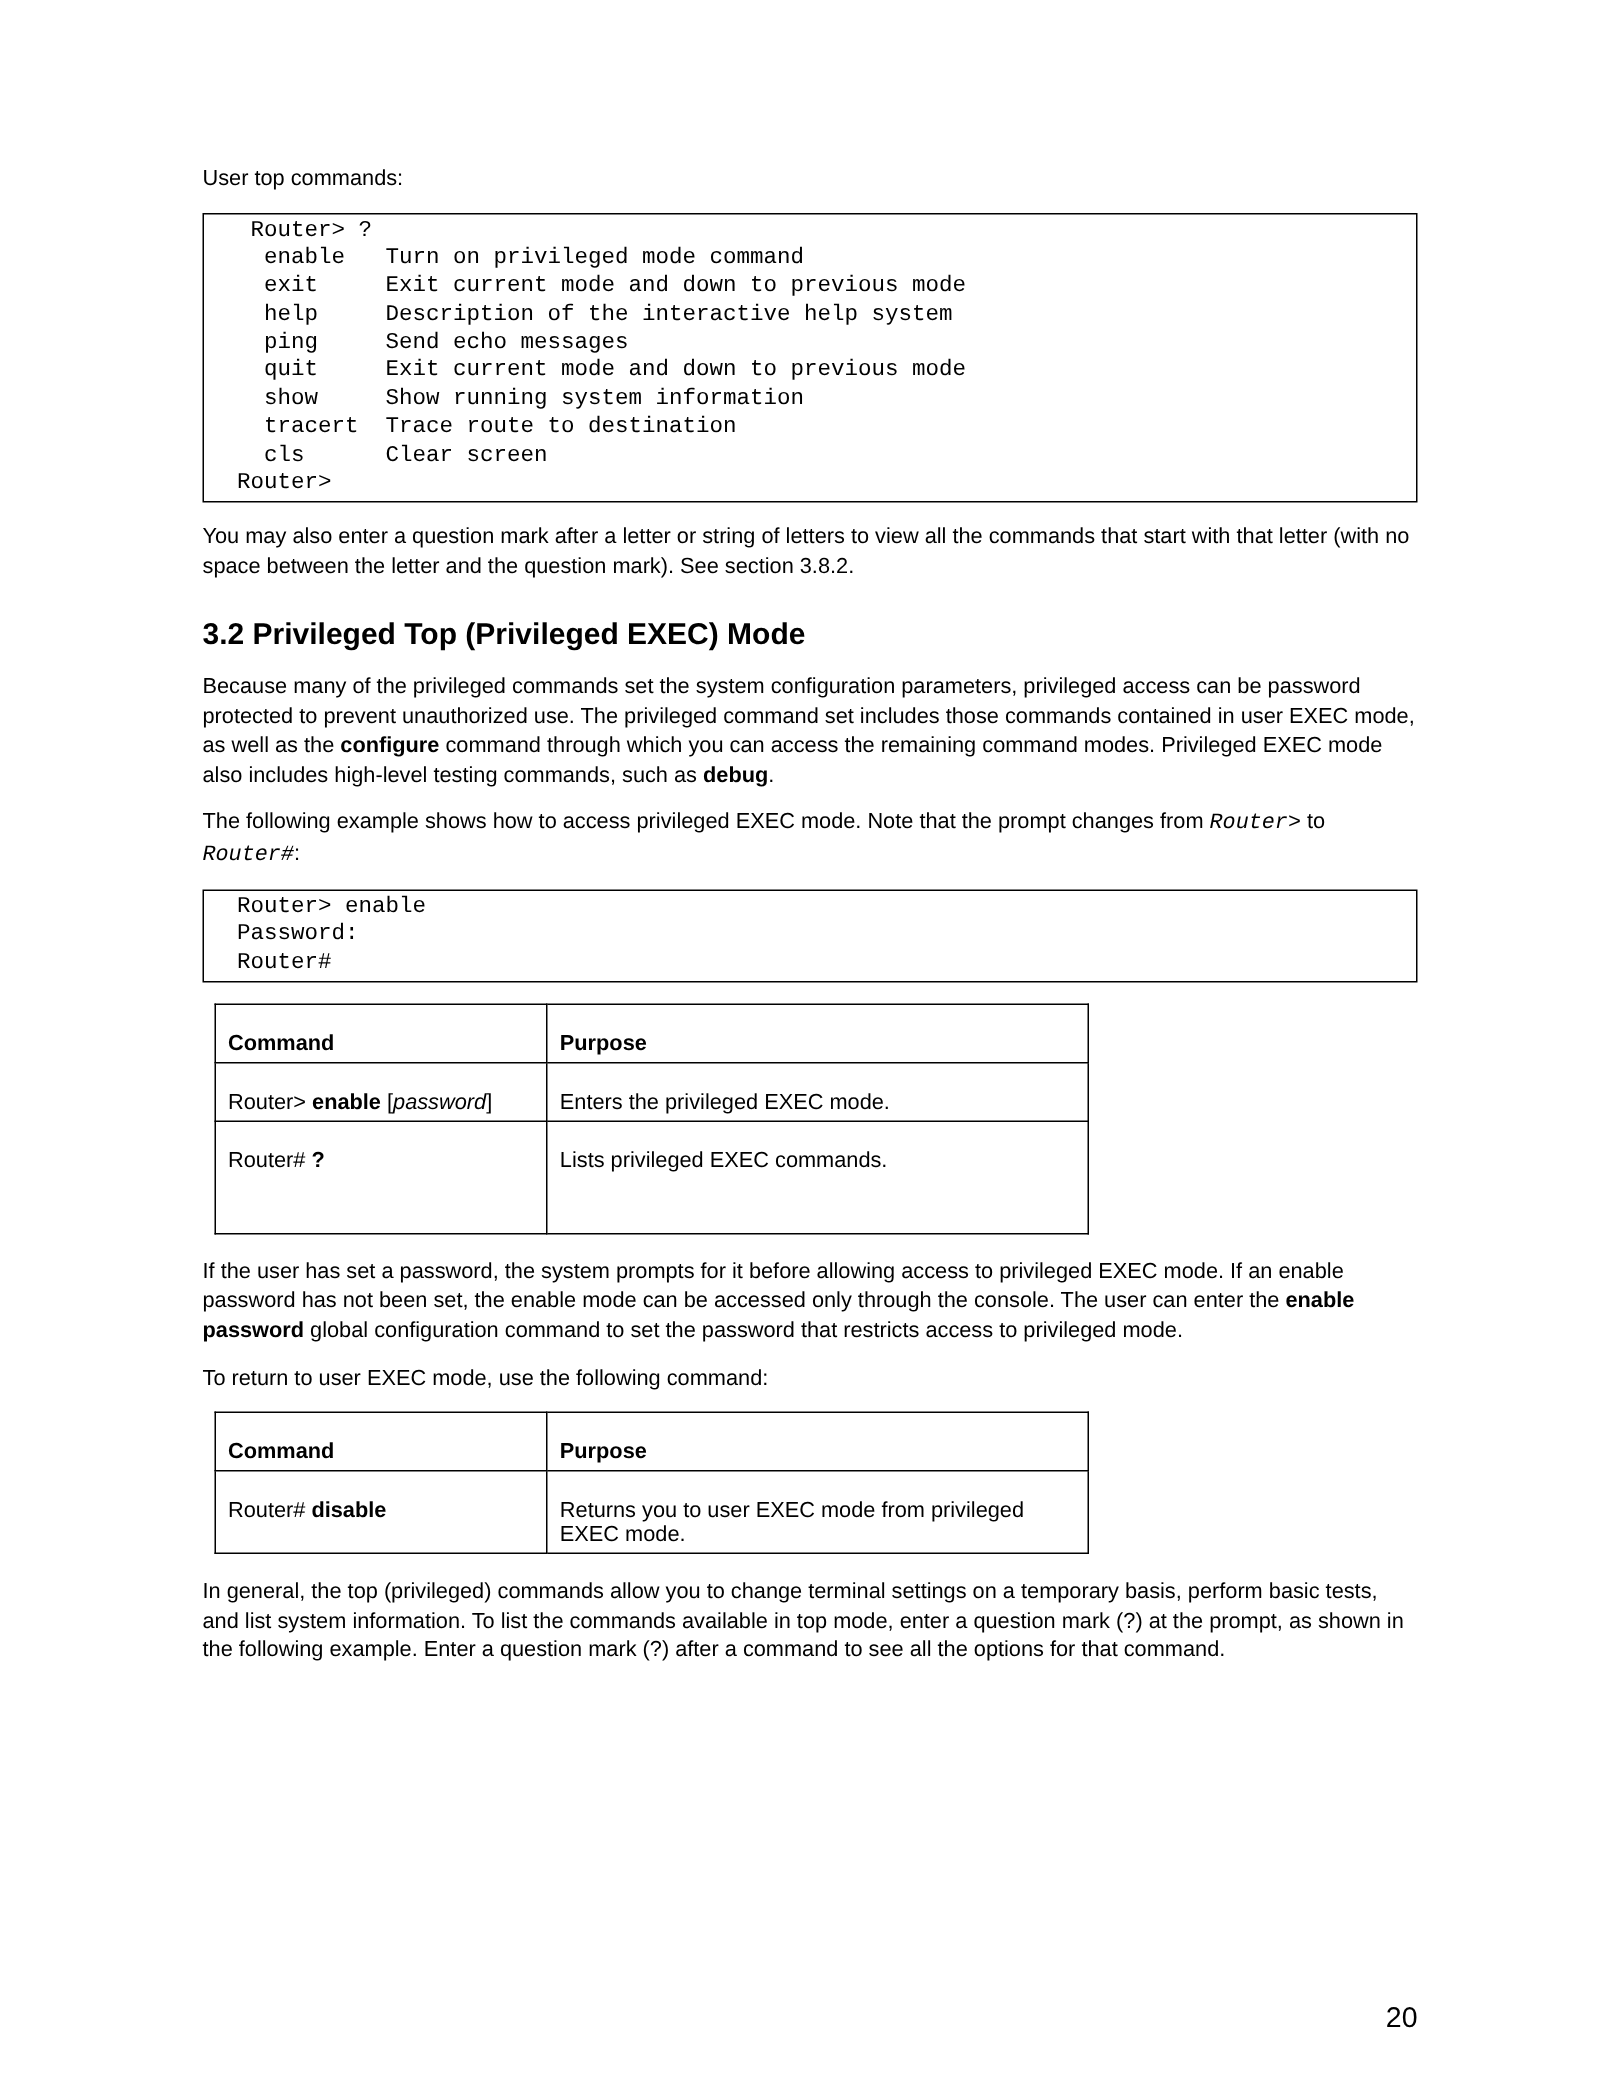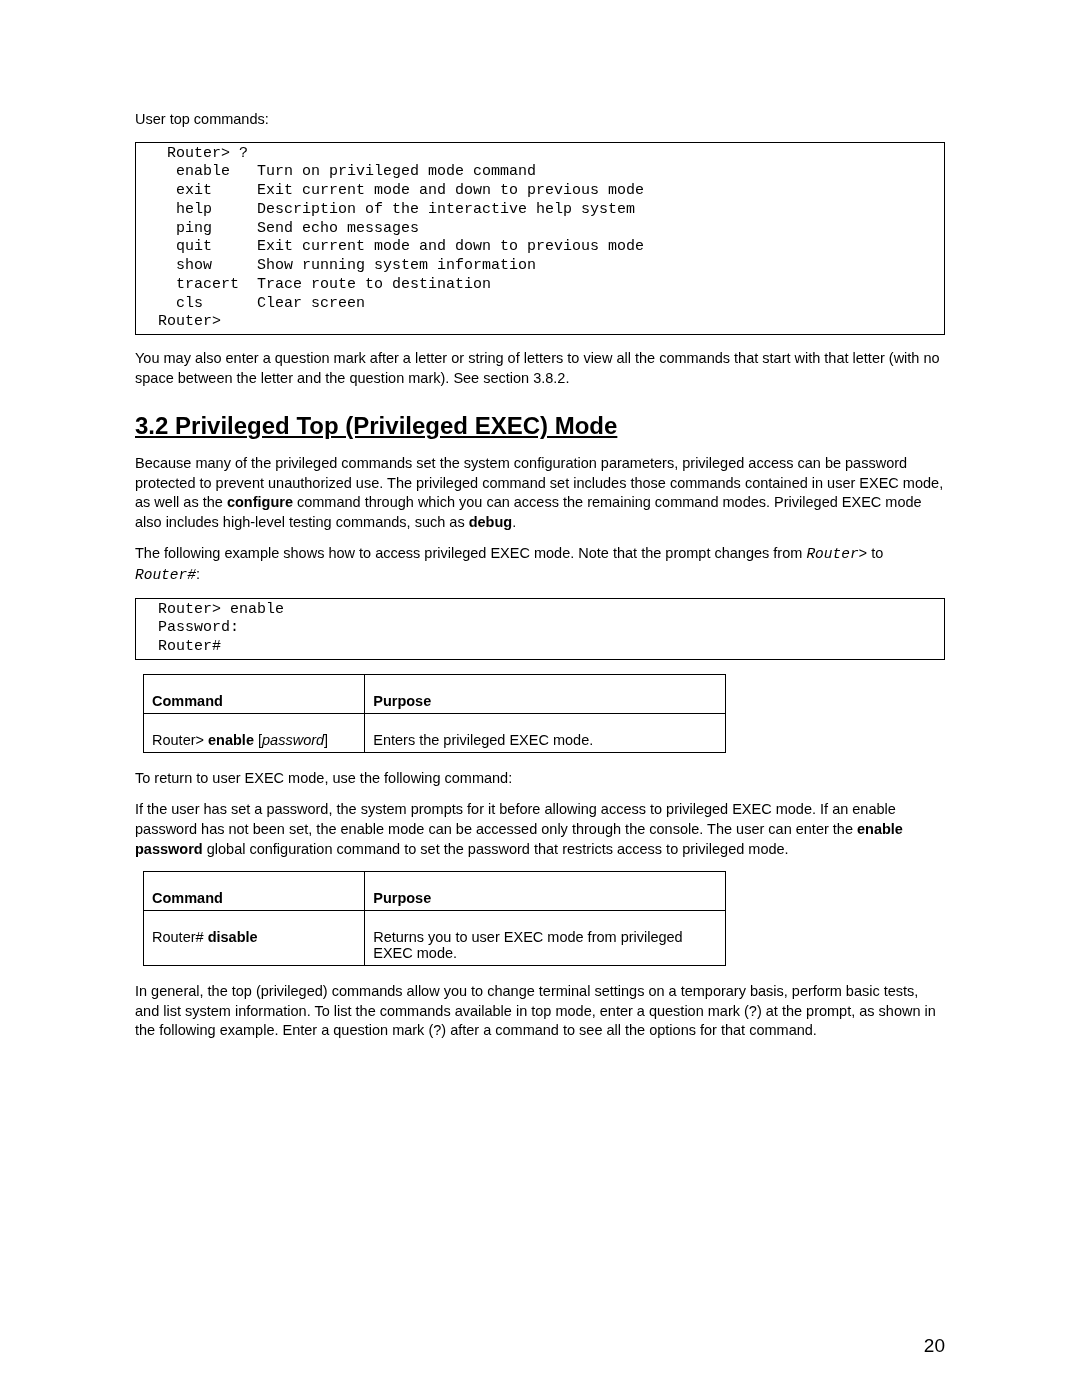--- a/index.html
+++ b/index.html
@@ -26,23 +26,22 @@
     padding: 2px 6px 2px 22px;
     font-family: "Courier New", Courier, monospace;
     font-size: 15px;
     white-space: pre;
     line-height: 1.25;
     margin-bottom: 14px;
   }
   h2.section {
     font-family: Arial, Helvetica, sans-serif;
     font-weight: bold;
-    font-size: 24px;
+    font-size: 20px;
     margin: 24px 0 14px 0;
-    text-decoration: underline;
   }
   .bold { font-weight: bold; }
   .ital { font-style: italic; }
   .mono-i { font-family: "Courier New", Courier, monospace; font-style: italic; }
   table.cmd {
     border-collapse: collapse;
     margin: 10px 0 16px 8px;
     width: 72%;
   }
   table.cmd th, table.cmd td {
@@ -104,28 +103,34 @@
         <tr>
       <th class="col1">Command</th>
       <th>Purpose</th>
     </tr>
     <tr>
       <td>
         <span>Router&gt; </span><span class="bold">enable</span><span> [</span><span class="ital">password</span><span>]</span>
       </td>
       <td>Enters the privileged EXEC mode.</td>
     </tr>
+    <tr>
+      <td class="tall">
+        <span>Router# </span><span class="bold">?</span>
+      </td>
+      <td class="tall">Lists privileged EXEC commands.</td>
+    </tr>
   </tbody>
     </table>
-
-  <p class="para">To return to user EXEC mode, use the following command:</p>
 
   <p class="para">
     <span>If the user has set a password, the system prompts for it before allowing access to privileged EXEC mode. If an enable password has not been set, the enable mode can be accessed only through the console. The user can enter the </span><span class="bold">enable password</span><span> global configuration command to set the password that restricts access to privileged mode.</span>
   </p>
+
+  <p class="para">To return to user EXEC mode, use the following command:</p>
 
   <table class="cmd">
     <tbody>
         <tr>
       <th class="col1">Command</th>
       <th>Purpose</th>
     </tr>
     <tr>
       <td>
         <span>Router# </span><span class="bold">disable</span>

